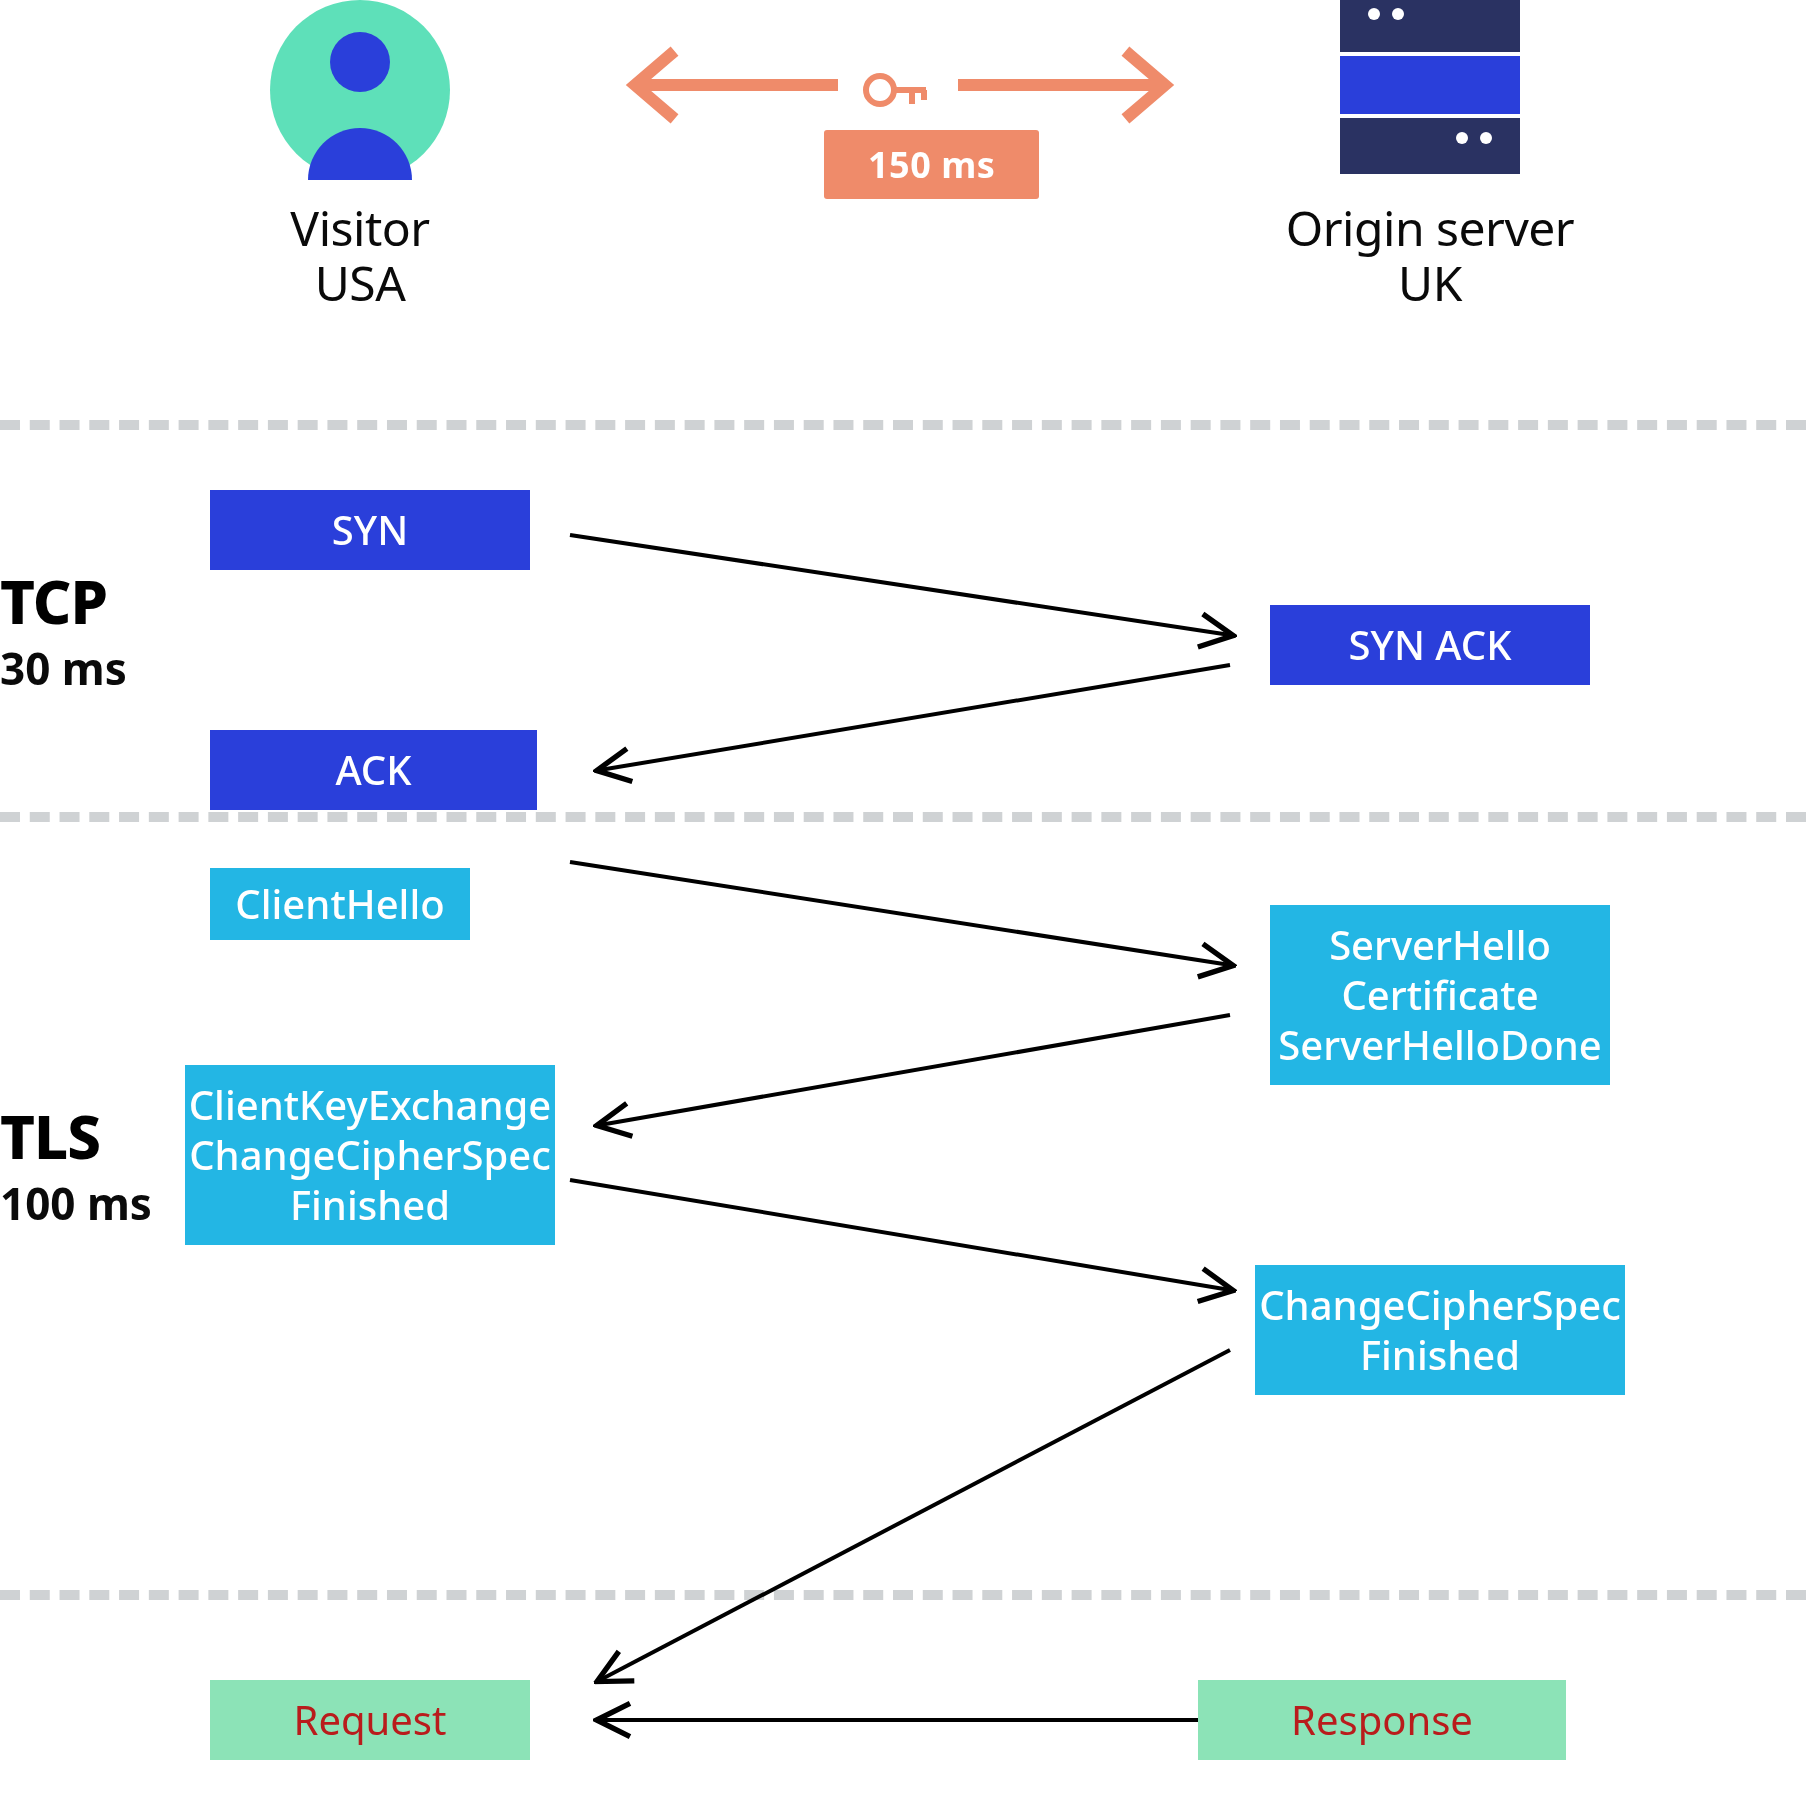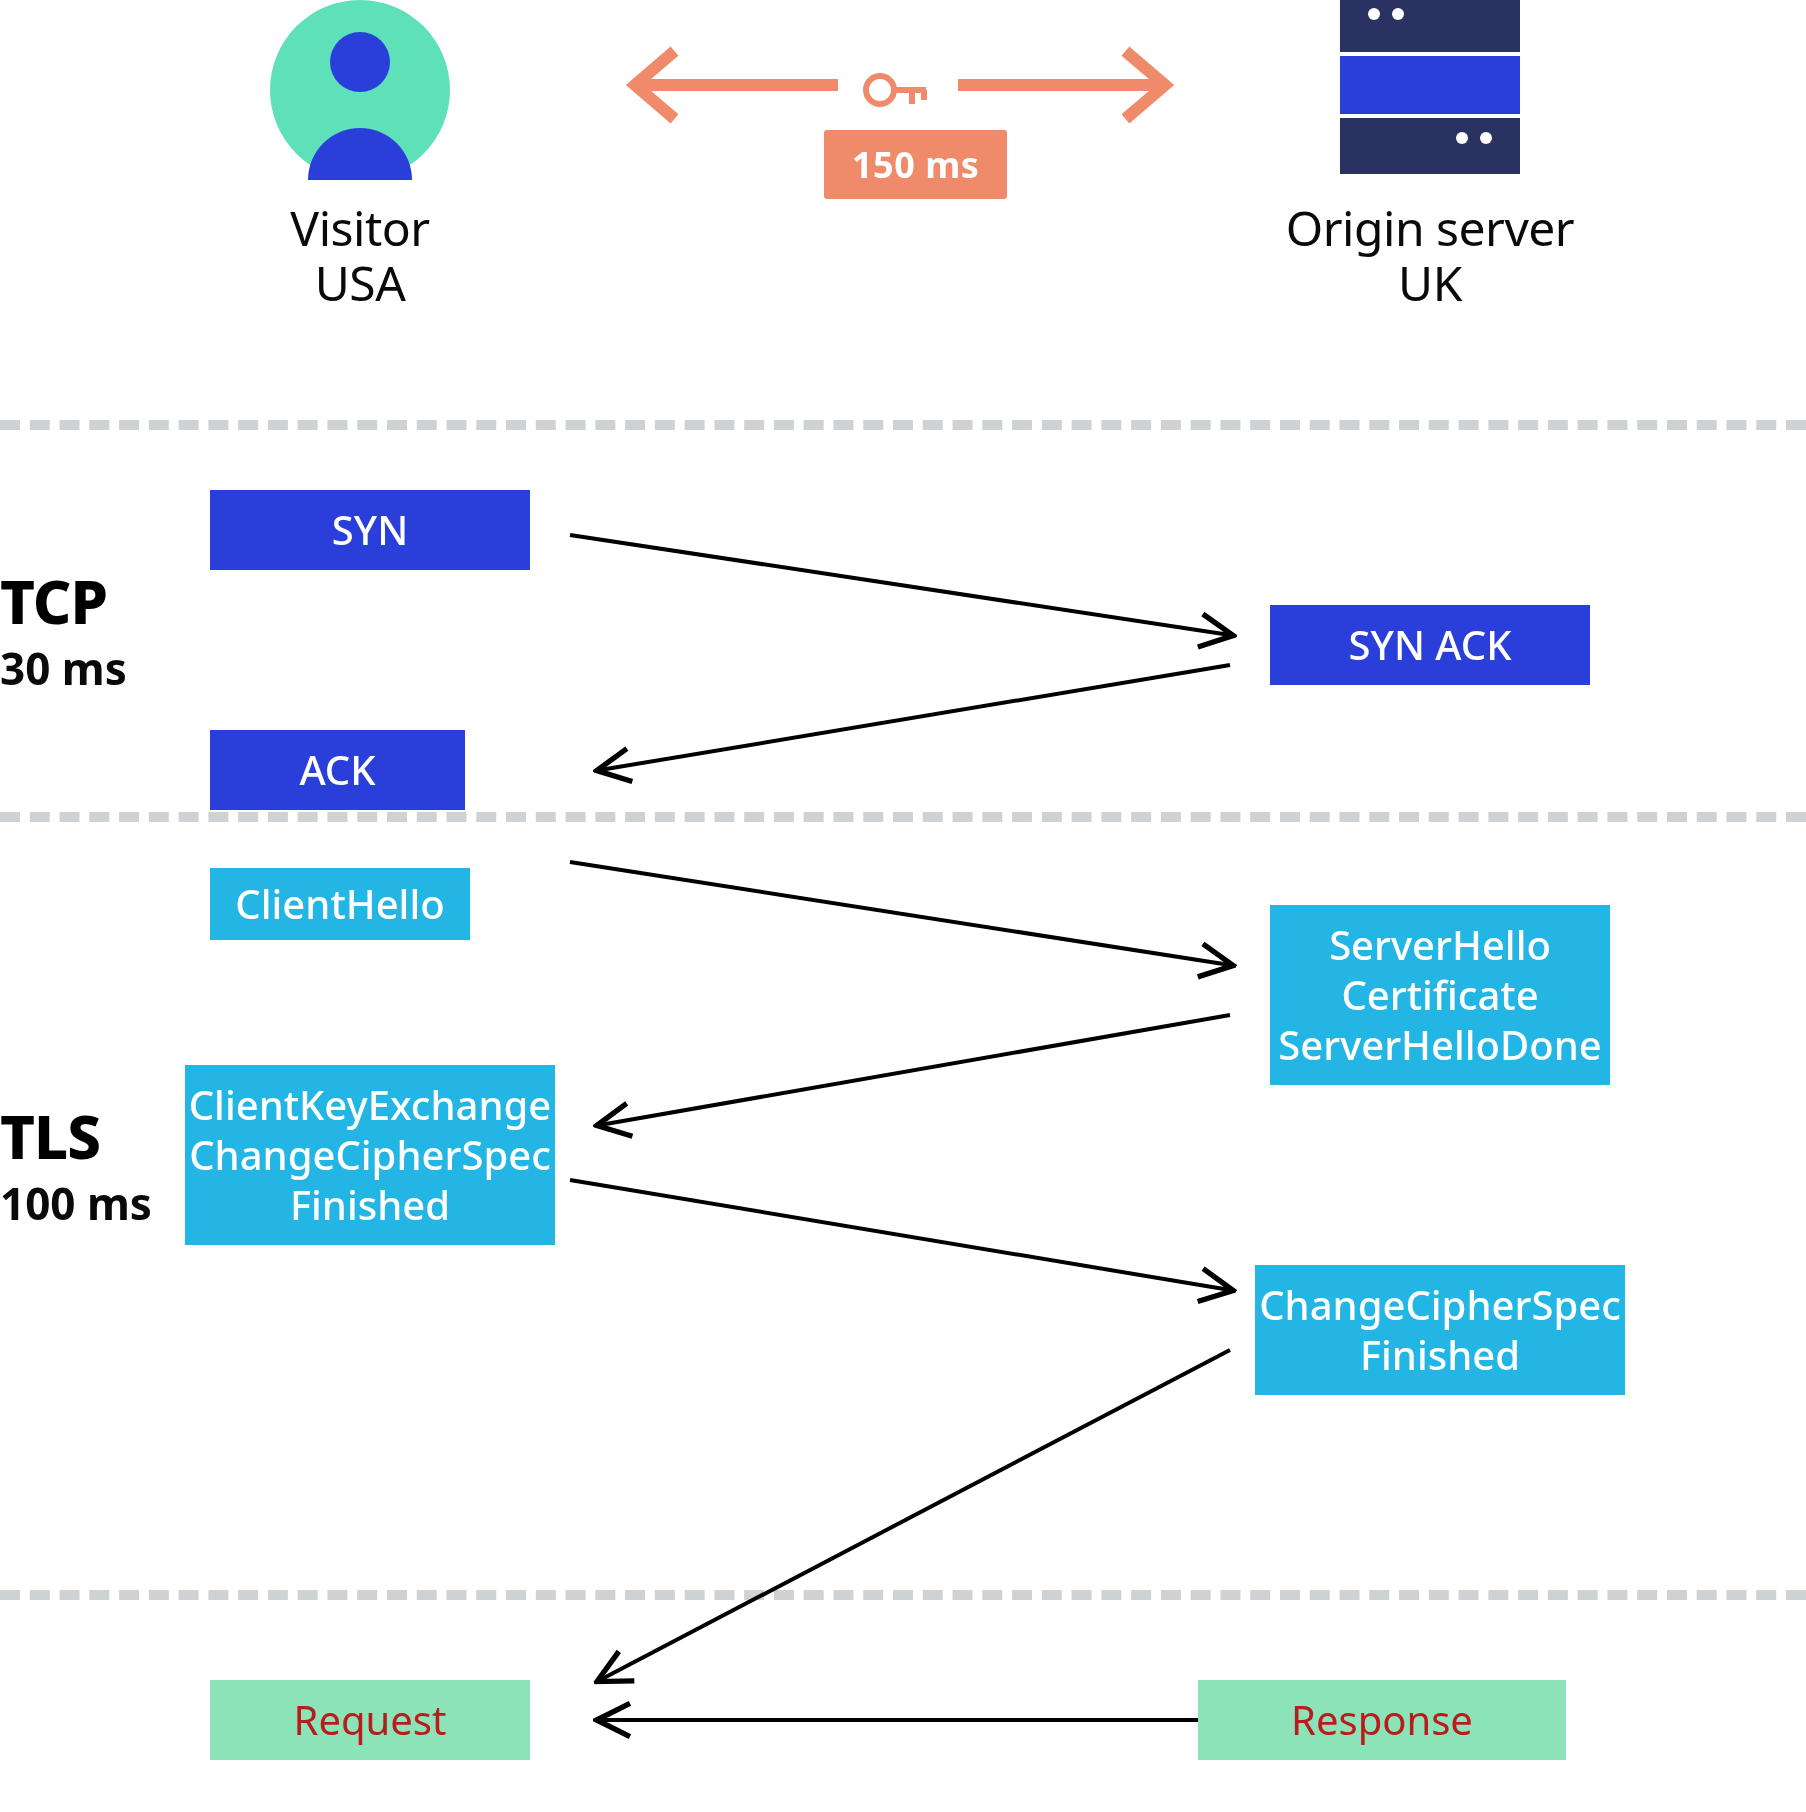--- a/index.html
+++ b/index.html
@@ -12,21 +12,21 @@
     --dash:#cfd2d4;
     --ink:#000;
   }
   *{box-sizing:border-box}
   body{margin:0;font-family:'Segoe UI', system-ui, -apple-system, 'Helvetica Neue', Arial, sans-serif;color:var(--ink)}
   .canvas{position:relative;width:1806px;height:1812px;background:#fff;overflow:hidden}
   .abs{position:absolute}
 
   
   .actor-label{font-weight:400;font-size:48px;line-height:1.15;text-align:center;color:#0a0a0a;letter-spacing:-0.5px}
-  .rtt-pill{background:var(--salmon);color:#fff;font-weight:700;font-size:36px;padding:10px 28px;border-radius:3px;letter-spacing:0.5px}
+  .rtt-pill{background:var(--salmon);color:#fff;font-weight:700;font-size:36px;padding:10px 44px;border-radius:3px;letter-spacing:0.5px}
 
   
   .phase-title{font-weight:800;font-size:60px;letter-spacing:-1px}
   .phase-sub{font-weight:700;font-size:44px;color:#0a0a0a;margin-top:-4px}
 
   
   .msg{display:flex;align-items:center;justify-content:center;color:#fff;font-weight:500;font-size:40px;line-height:1.25;text-align:center;padding:10px 16px}
   .msg.dark{background:var(--blue)}
   .msg.light{background:var(--cyan)}
   .msg.mint{background:var(--mint);color:#b91c1c;font-weight:400}
@@ -119,21 +119,21 @@
     <line x1="570" y1="862" x2="1230" y2="965" stroke="#000" stroke-width="4" marker-end="url(#ahR)"></line>
     <line x1="1230" y1="1015" x2="600" y2="1125" stroke="#000" stroke-width="4" marker-end="url(#ahR)"></line>
     <line x1="570" y1="1180" x2="1230" y2="1290" stroke="#000" stroke-width="4" marker-end="url(#ahR)"></line>
     <line x1="1230" y1="1350" x2="600" y2="1680" stroke="#000" stroke-width="4" marker-end="url(#ahR)"></line>
 
     <line x1="600" y1="1720" x2="1230" y2="1720" stroke="#000" stroke-width="4" marker-start="url(#ahL)" marker-end="url(#ahR)"></line>
   </svg>
 
   <div class="abs msg dark" style="left:210px;top:490px;width:320px;height:80px">SYN</div>
   <div class="abs msg dark" style="left:1270px;top:605px;width:320px;height:80px">SYN ACK</div>
-  <div class="abs msg dark" style="left:210px;top:730px;width:255px;height:80px">ACK</div>
+  <div class="abs msg dark" style="left:210px;top:730px;width:327px;height:80px">ACK</div>
 
   <div class="abs msg light" style="left:210px;top:868px;width:260px;height:72px">ClientHello</div>
   <div class="abs msg light" style="left:1270px;top:905px;width:340px;height:180px;white-space:pre-line">ServerHello
 Certificate
 ServerHelloDone</div>
   <div class="abs msg light" style="left:185px;top:1065px;width:370px;height:180px;white-space:pre-line">ClientKeyExchange
 ChangeCipherSpec
 Finished</div>
   <div class="abs msg light" style="left:1255px;top:1265px;width:370px;height:130px;white-space:pre-line">ChangeCipherSpec
 Finished</div>

